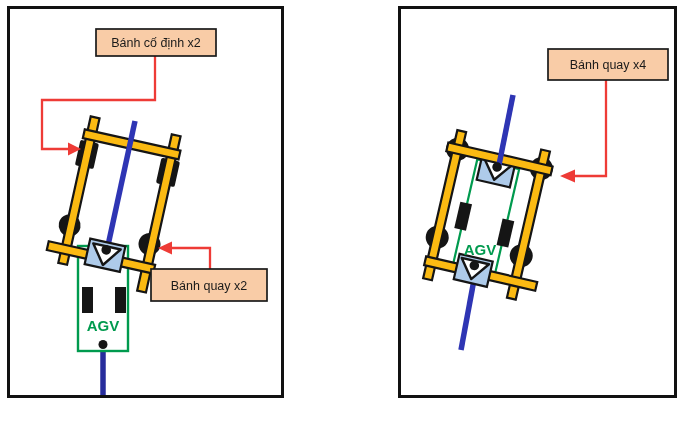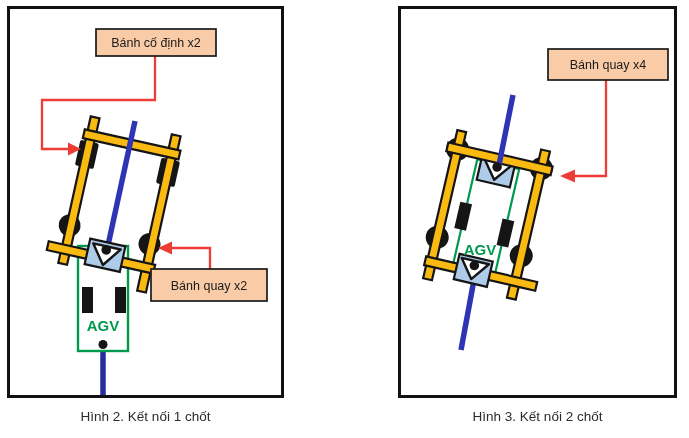--- a/index.html
+++ b/index.html
@@ -110,16 +110,14 @@
 
       <g>
         <polyline points="205,71 205,167 174,167" class="redline"></polyline>
         <polygon points="174,160.5 174,173.5 159,167" class="redhead"></polygon>
         <rect x="147" y="40" width="120" height="31" class="lbl"></rect>
         <text x="207" y="60" class="lbltxt">Bánh quay x4</text>
       </g>
     </svg>
   </div>
 
-  <div class="caption" style="left:7px;width:277px;">Hình 2. Kết nối 1 chốt</div>
-  <div class="caption" style="left:398px;width:279px;">Hình 3. Kết nối 2 chốt</div>
 
 </div>
 
 </body></html>

